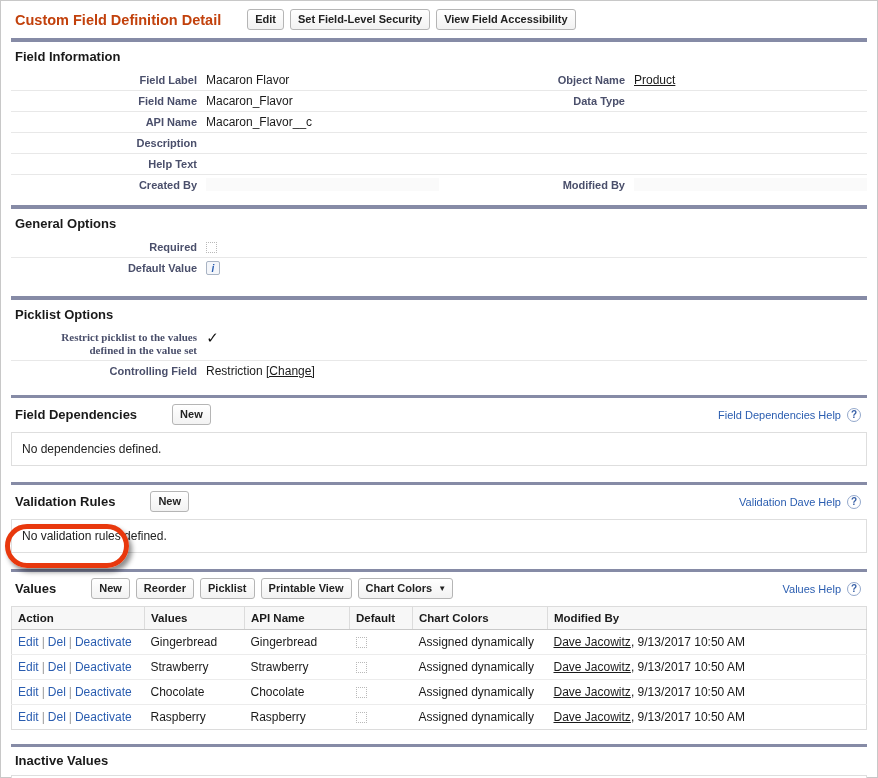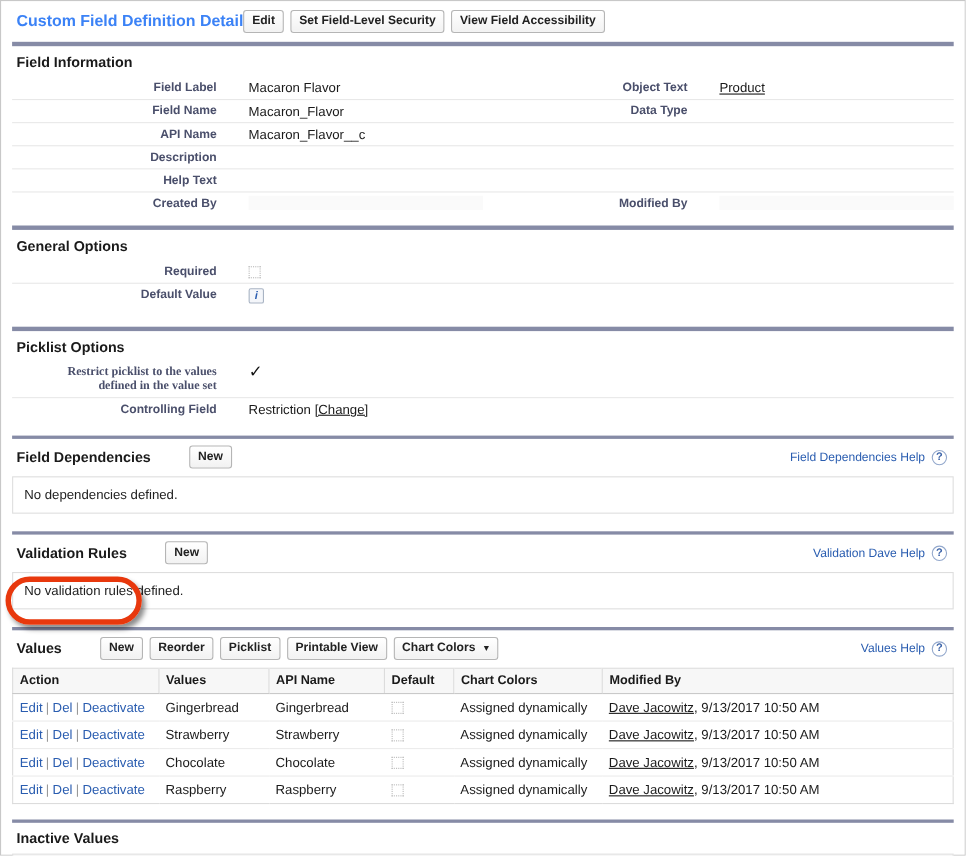--- a/index.html
+++ b/index.html
@@ -27,21 +27,22 @@
 
   
   .titlebar {
     display: flex;
     align-items: center;
     padding: 8px 0 8px 14px;
   }
   .page-title {
     font-size: 14.5px;
     font-weight: bold;
-    color: #3b82f6;
+    color: #c2410c;
+    margin-right: 26px;
     white-space: nowrap;
   }
   .btn {
     display: inline-block;
     font-family: "Liberation Sans", sans-serif;
     font-size: 11px;
     font-weight: bold;
     color: #222;
     background: linear-gradient(to bottom, #ffffff 0%, #f2f2f2 100%);
     border: 1px solid #b5b5b5;
@@ -86,21 +87,20 @@
   .drow {
     display: flex;
     border-bottom: 1px solid #e8e8e8;
     min-height: 19px;
   }
   .drow:last-child { border-bottom: none; }
   .cell {
     display: flex;
     align-items: flex-start;
     padding: 3px 0;
-    gap: 20px;
   }
   .lbl {
     width: 155px;
     text-align: right;
     font-weight: bold;
     color: #4a4f6b;
     font-size: 11px;
     padding-right: 9px;
     box-sizing: border-box;
     line-height: 14px;
@@ -282,21 +282,21 @@
 
   <div class="sec-title">Field Information</div>
 
   <div class="detail">
     <div class="drow">
       <div class="cell half">
         <div class="lbl">Field Label</div>
         <div class="val c1">Macaron Flavor</div>
       </div>
       <div class="cell half">
-        <div class="lbl">Object Text</div>
+        <div class="lbl">Object Name</div>
         <div class="val"><span class="link-dark">Product</span></div>
       </div>
     </div>
 
     <div class="drow">
       <div class="cell half">
         <div class="lbl">Field Name</div>
         <div class="val c1">Macaron_Flavor</div>
       </div>
       <div class="cell half">

